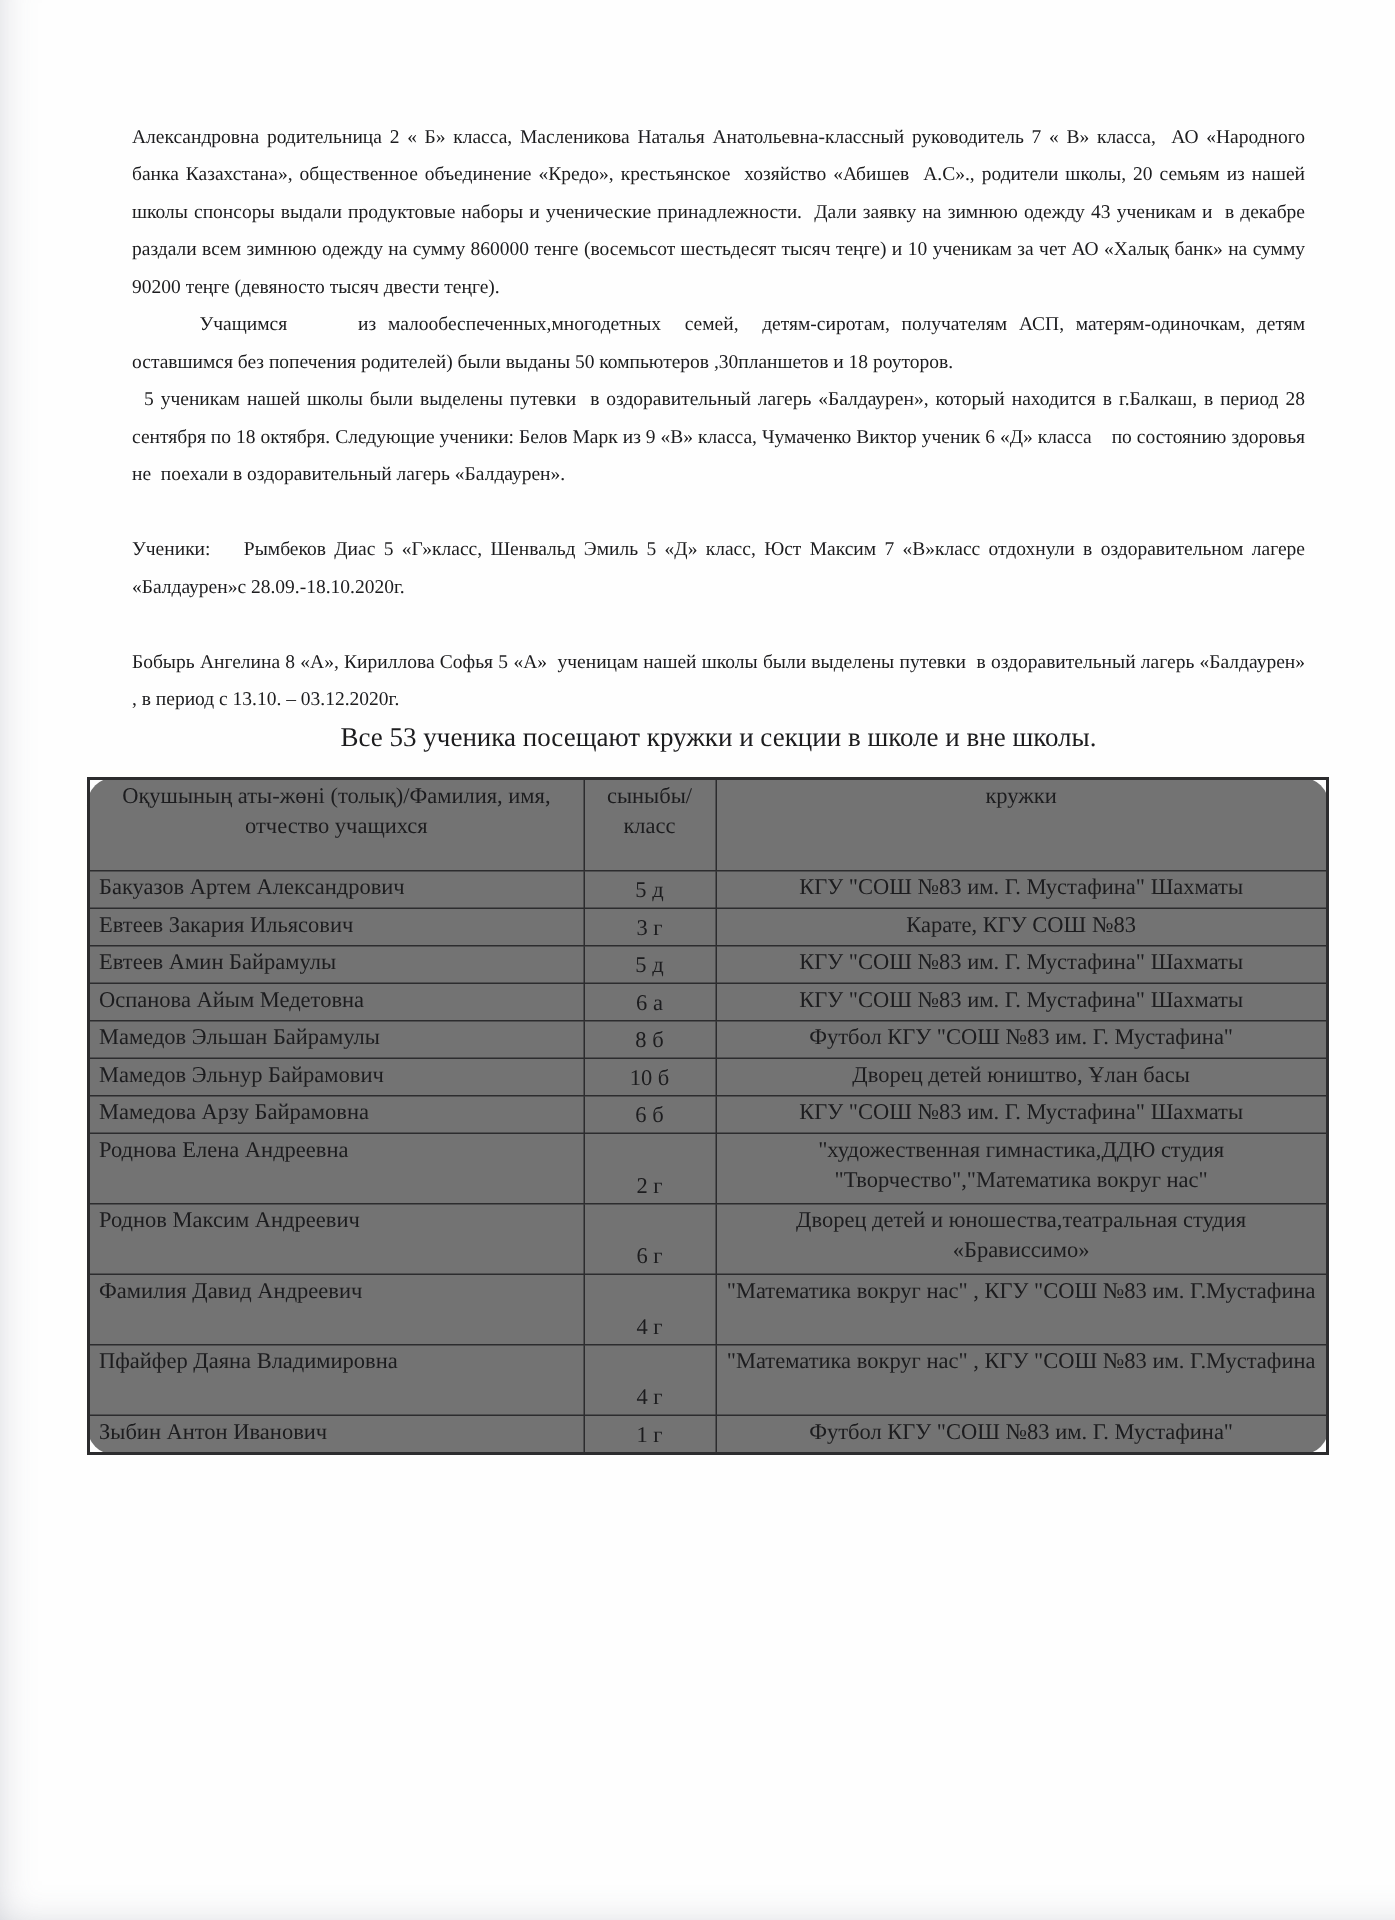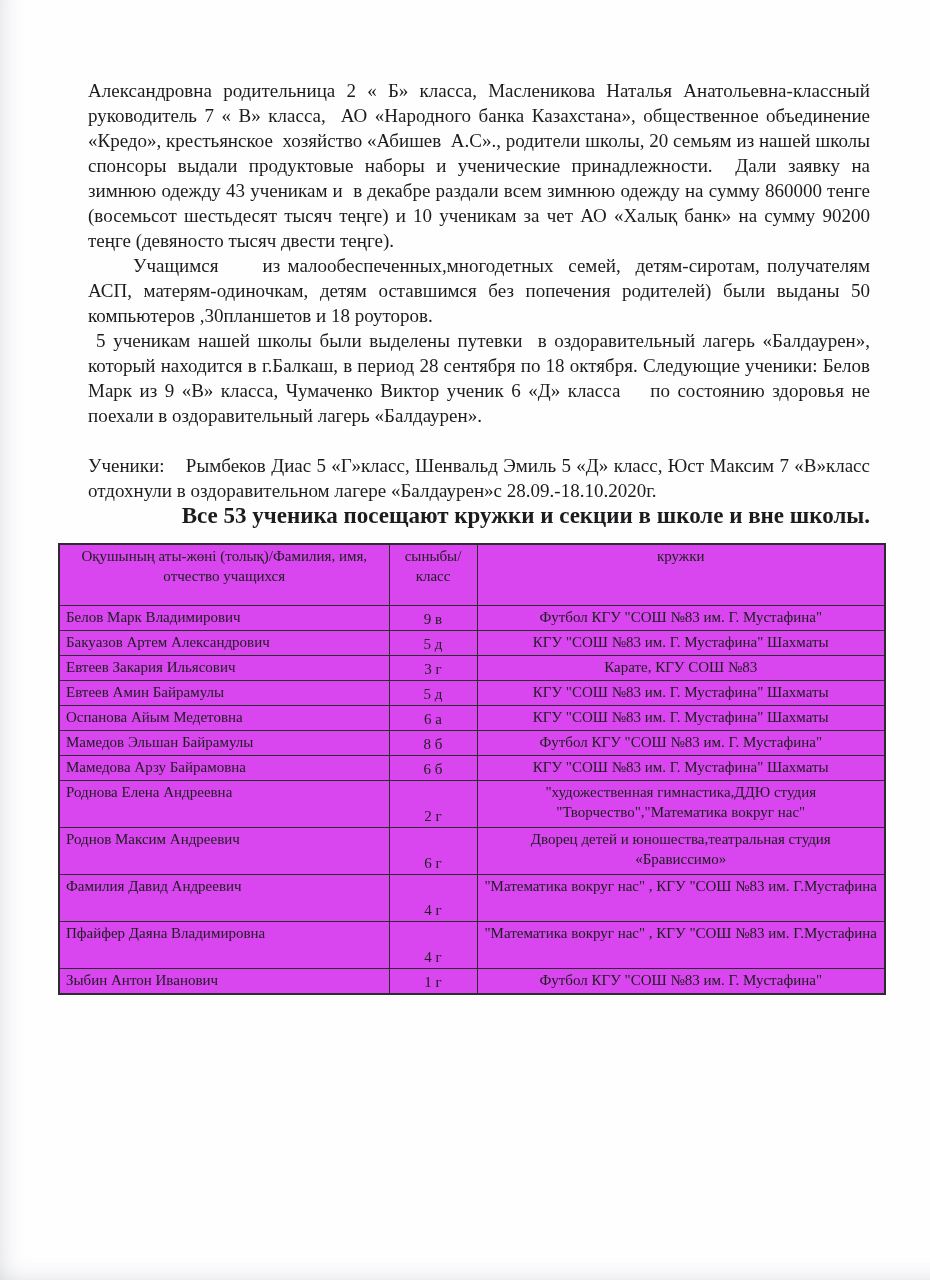--- a/index.html
+++ b/index.html
@@ -12,43 +12,44 @@
     color:#1c1c1e;
     overflow:hidden;
     box-shadow: inset 14px -12px 30px -22px rgba(110,115,135,0.45);
   }
   .content{
     position:absolute;
     left:88px;top:78px;width:782px;
   }
   .par{
     margin:0;
-    font-size:19px;
+    font-size:13px;
     line-height:25px;
     text-align:justify;
     white-space:pre-wrap;
   }
   .par.indent-large{text-indent:45px;}
   .par.indent-small{text-indent:8px;}
   .par.gap{margin-top:25px;}
   .bold-line{
     margin:0;
-    font-size:23px;
+    font-size:18px;
     line-height:26px;
-    font-weight:bold;
-    text-align:right;
+    font-weight:normal;
+    text-align:center;
     white-space:normal;
   }
   table.students{
     border-collapse:collapse;
     table-layout:fixed;
     width:826px;
     margin:14px 0 0 -30px; 
     font-size:15px;
-    background:#d946ef;
+    background:#737373;
+    border-radius:19px;
   }
   table.students th,
   table.students td{
     border:1px solid #2c2c2e;
     padding:1px 6px;
     line-height:20px;
     overflow:hidden;
   }
   table.students{border:2px solid #2c2c2e;}
   th{
@@ -67,43 +68,39 @@
 <body>
 
 <div class="page">
   <div class="content">
 
     <div id="paragraphs">
         <p class="par">Александровна родительница 2 « Б» класса, Масленикова Наталья Анатольевна-классный руководитель 7 « В» класса,  АО «Народного банка Казахстана», общественное объединение «Кредо», крестьянское  хозяйство «Абишев  А.С»., родители школы, 20 семьям из нашей школы спонсоры выдали продуктовые наборы и ученические принадлежности.  Дали заявку на зимнюю одежду 43 ученикам и  в декабре раздали всем зимнюю одежду на сумму 860000 тенге (восемьсот шестьдесят тысяч теңге) и 10 ученикам за чет АО «Халық банк» на сумму 90200 теңге (девяносто тысяч двести теңге).</p>
         <p class="par indent-large">Учащимся      из малообеспеченных,многодетных  семей,  детям-сиротам, получателям АСП, матерям-одиночкам, детям оставшимся без попечения родителей) были выданы 50 компьютеров ,30планшетов и 18 роуторов.</p>
         <p class="par indent-small">5 ученикам нашей школы были выделены путевки  в оздоравительный лагерь «Балдаурен», который находится в г.Балкаш, в период 28 сентября по 18 октября. Следующие ученики: Белов Марк из 9 «В» класса, Чумаченко Виктор ученик 6 «Д» класса    по состоянию здоровья не  поехали в оздоравительный лагерь «Балдаурен».</p>
         <p class="par gap">Ученики:    Рымбеков Диас 5 «Г»класс, Шенвальд Эмиль 5 «Д» класс, Юст Максим 7 «В»класс отдохнули в оздоравительном лагере «Балдаурен»с 28.09.-18.10.2020г.</p>
+        <p class="par gap">Бобырь Ангелина 8 «А», Кириллова Софья 5 «А»  ученицам нашей школы были выделены путевки  в оздоравительный лагерь «Балдаурен» , в период с 13.10. – 03.12.2020г.</p>
       </div>
 
     <p class="par bold-line">Все 53 ученика посещают кружки и секции в школе и вне школы.</p>
 
     <table class="students">
       <colgroup>
         <col style="width:330px">
         <col style="width:88px">
         <col style="width:408px">
       </colgroup>
       <thead>
         <tr>
           <th>Оқушының аты-жөні (толық)/Фамилия, имя, отчество учащихся</th>
           <th>сыныбы/ класс</th>
           <th>кружки</th>
         </tr>
       </thead>
       <tbody id="table-body">
-          <tr>
-    <td class="name">Белов Марк Владимирович</td>
-    <td class="klass">9 в</td>
-    <td class="club">Футбол КГУ "СОШ  №83 им. Г. Мустафина"</td>
-  </tr>
           <tr>
     <td class="name">Бакуазов Артем Александрович</td>
     <td class="klass">5 д</td>
     <td class="club">КГУ "СОШ  №83 им. Г. Мустафина" Шахматы</td>
   </tr>
           <tr>
     <td class="name">Евтеев Закария Ильясович</td>
     <td class="klass">3 г</td>
     <td class="club">Карате, КГУ СОШ №83</td>
   </tr>
@@ -114,20 +111,25 @@
   </tr>
           <tr>
     <td class="name">Оспанова Айым Медетовна</td>
     <td class="klass">6 а</td>
     <td class="club">КГУ "СОШ  №83 им. Г. Мустафина" Шахматы</td>
   </tr>
           <tr>
     <td class="name">Мамедов Эльшан Байрамулы</td>
     <td class="klass">8 б</td>
     <td class="club">Футбол КГУ "СОШ  №83 им. Г. Мустафина"</td>
+  </tr>
+          <tr>
+    <td class="name">Мамедов Эльнур Байрамович</td>
+    <td class="klass">10 б</td>
+    <td class="club">Дворец детей юништво, Ұлан басы</td>
   </tr>
           <tr>
     <td class="name">Мамедова Арзу Байрамовна</td>
     <td class="klass">6 б</td>
     <td class="club">КГУ "СОШ  №83 им. Г. Мустафина" Шахматы</td>
   </tr>
           <tr class="tall">
     <td class="name">Роднова Елена Андреевна</td>
     <td class="klass">2 г</td>
     <td class="club">"художественная гимнастика,ДДЮ студия "Творчество","Математика вокруг нас"</td>

